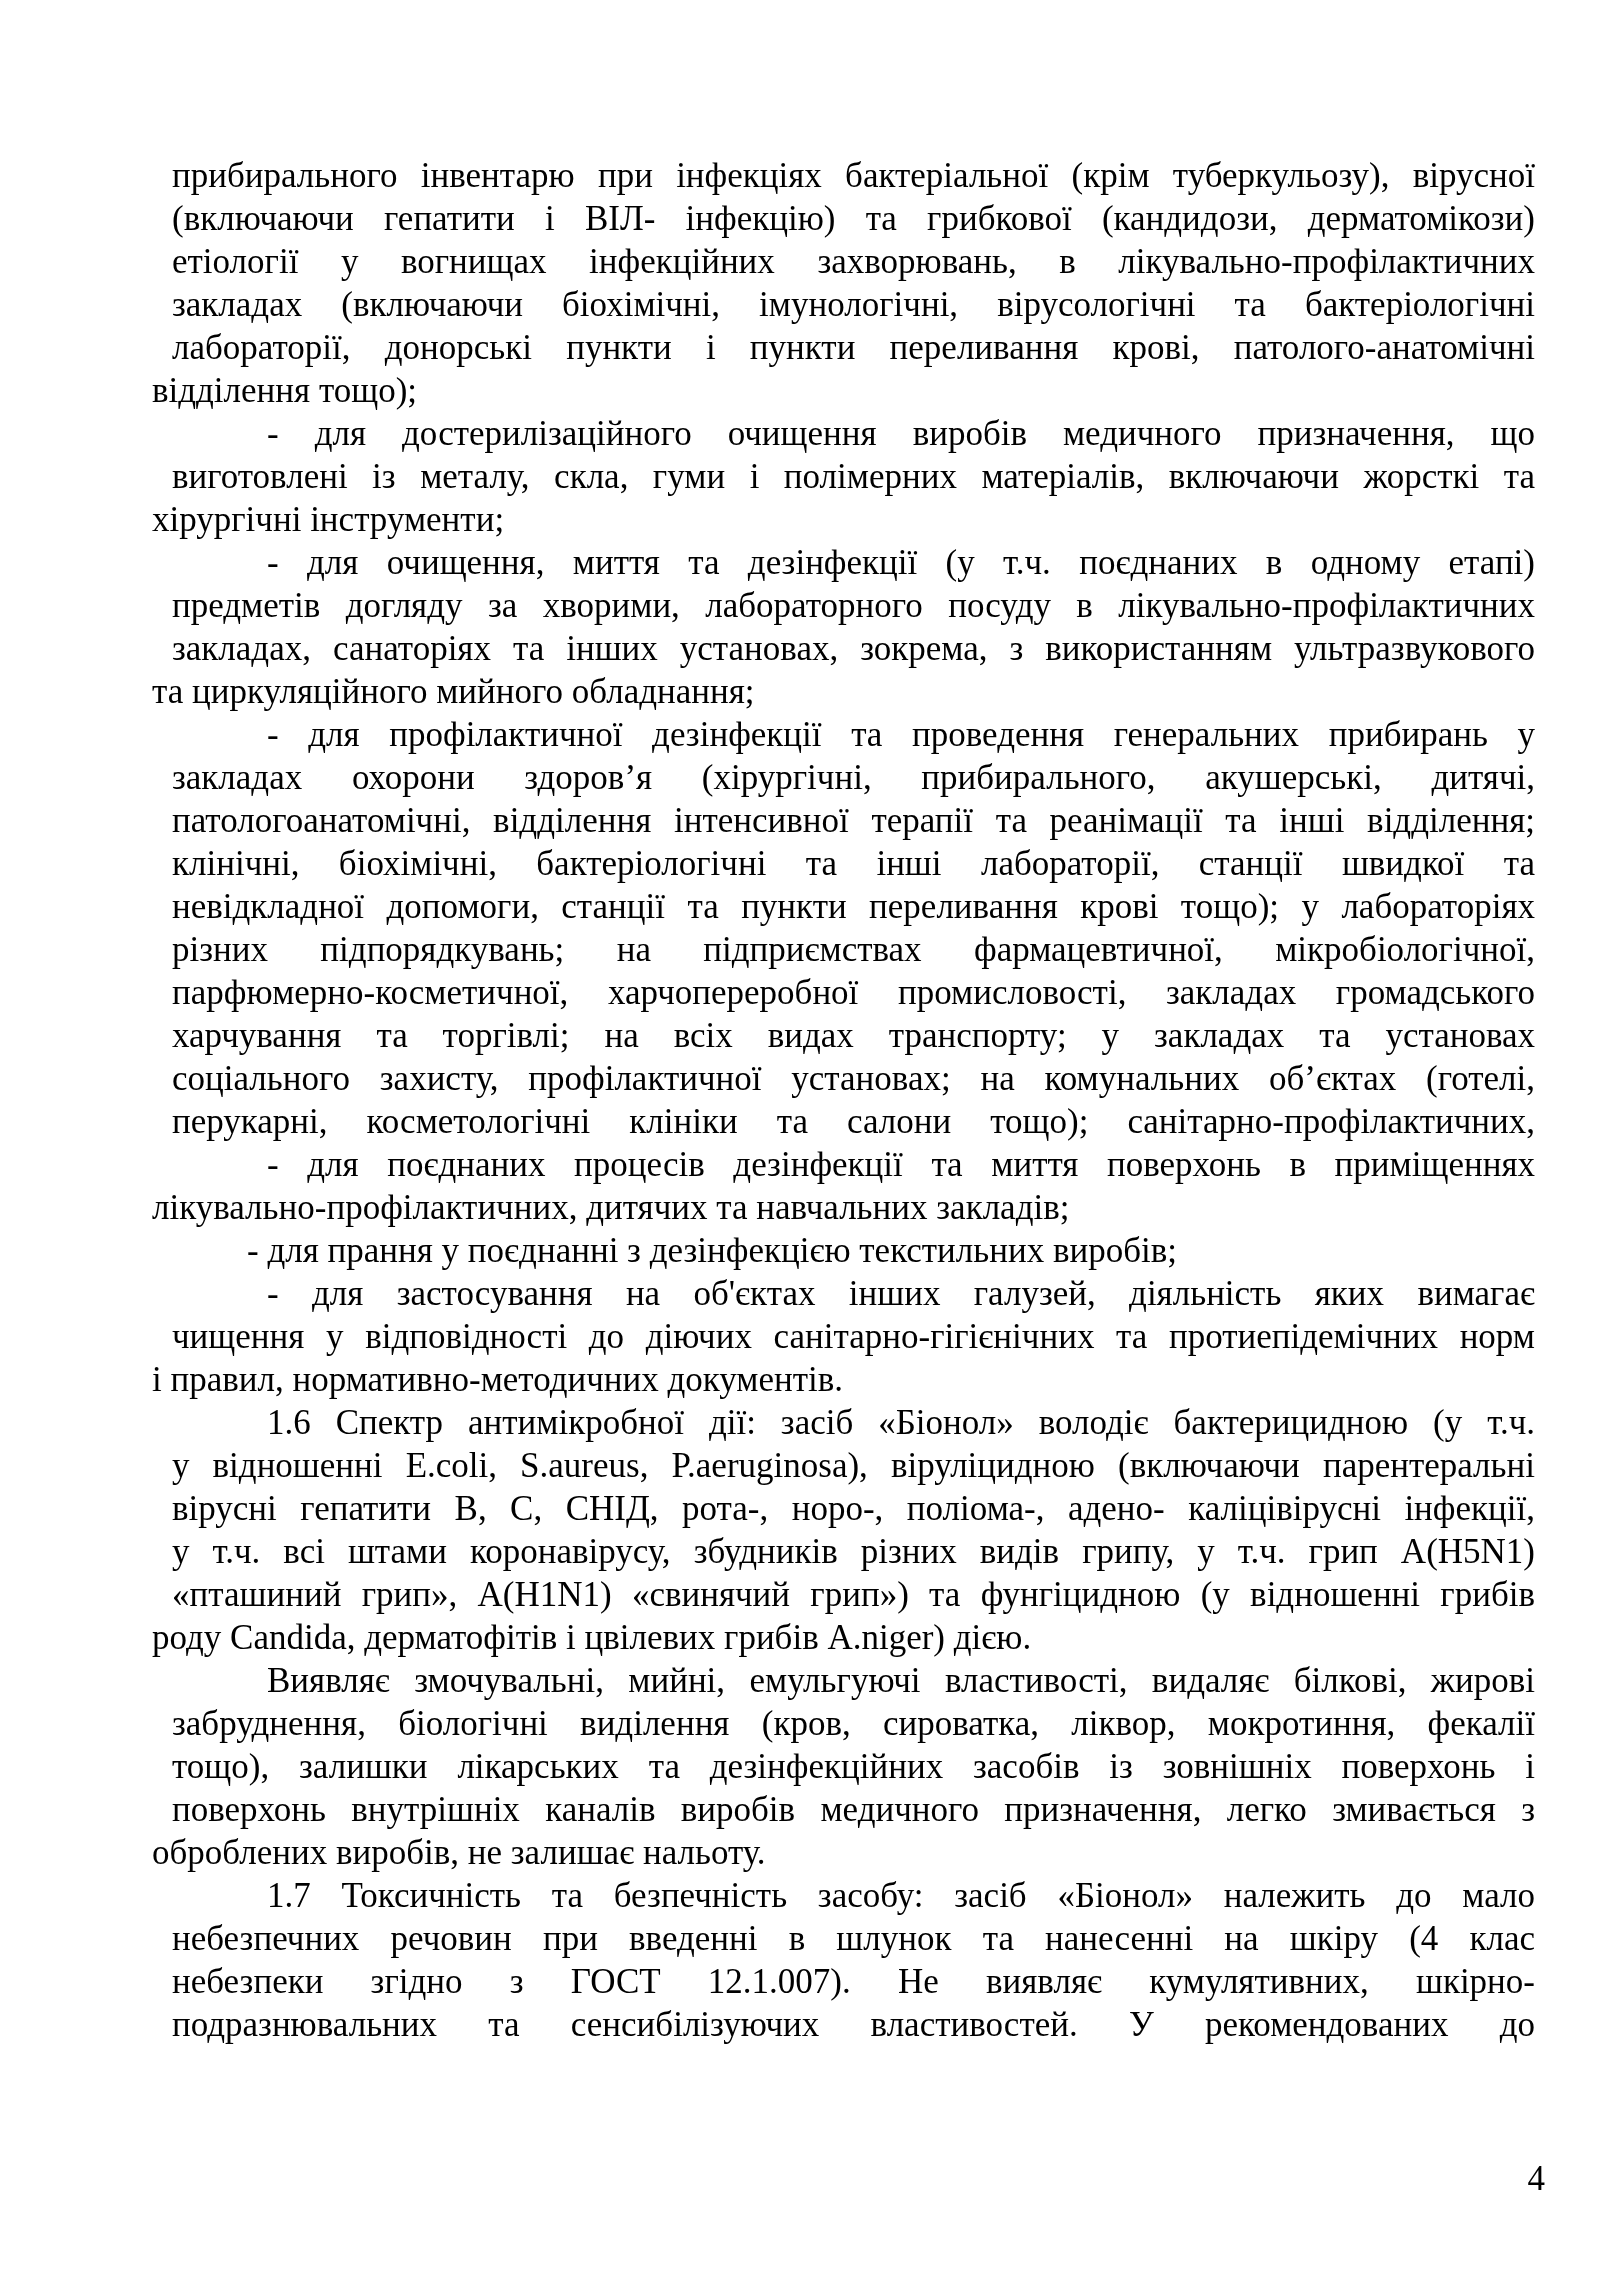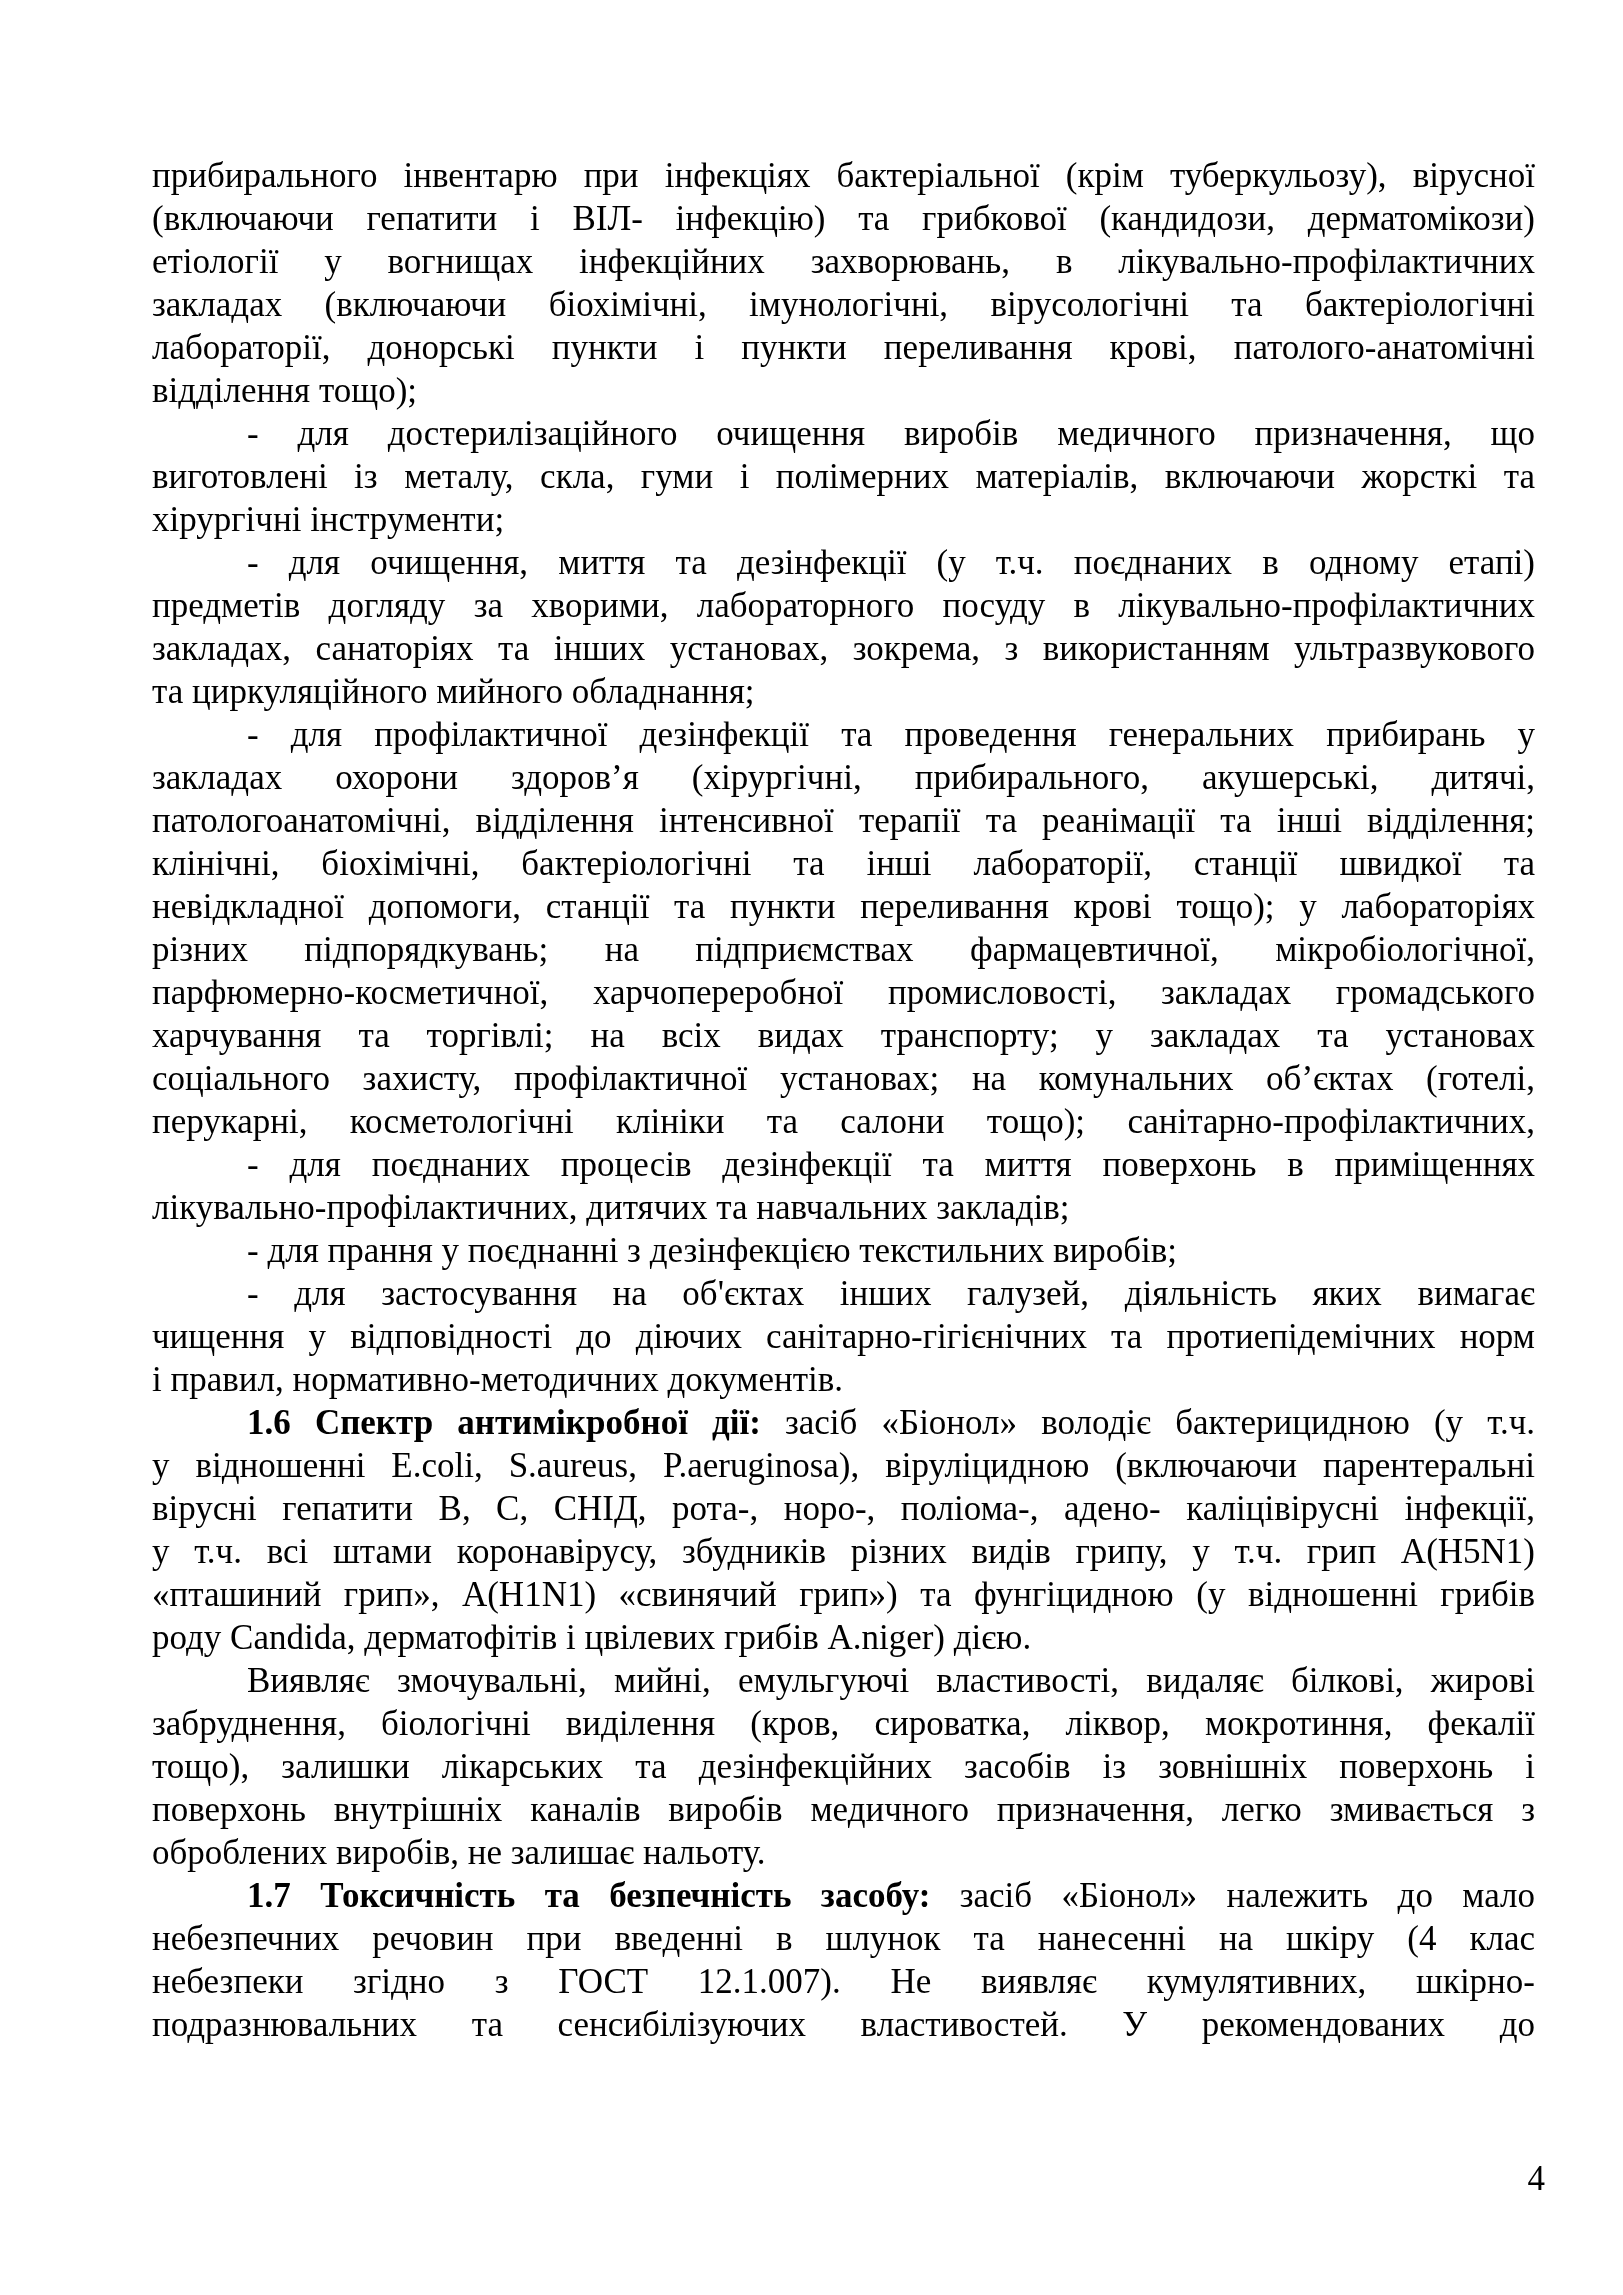--- a/index.html
+++ b/index.html
@@ -35,26 +35,27 @@
   .line {
     font-size: 35px;
     line-height: 43px;
     height: 43px;
     text-align: left;
     white-space: normal;
   }
   .line.justify {
     text-align: justify;
     text-align-last: justify;
+    margin-left: 20px;
   }
   .line.indent {
     text-indent: 95px;
   }
   .bold {
-    font-weight: bold;
+    font-weight: normal;
   }
   .page-number {
     position: absolute;
     top: 2157px;
     right: 78px;
     font-size: 35px;
     line-height: 43px;
   }
 </style>
 </head>

